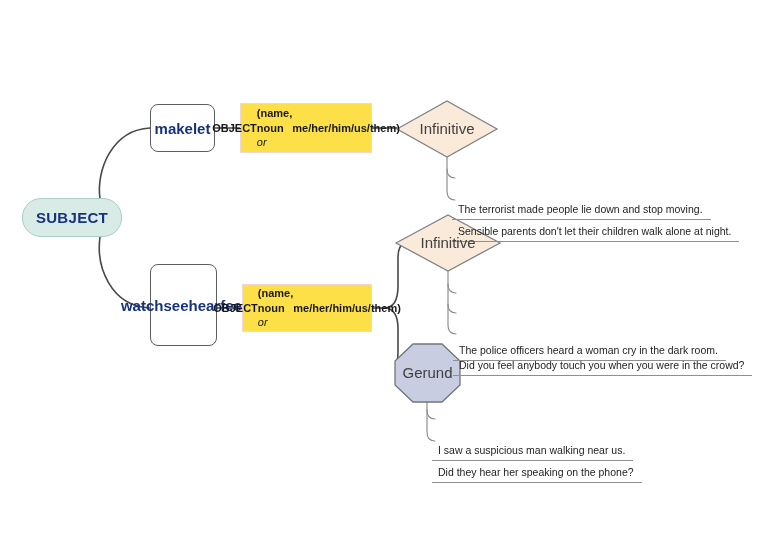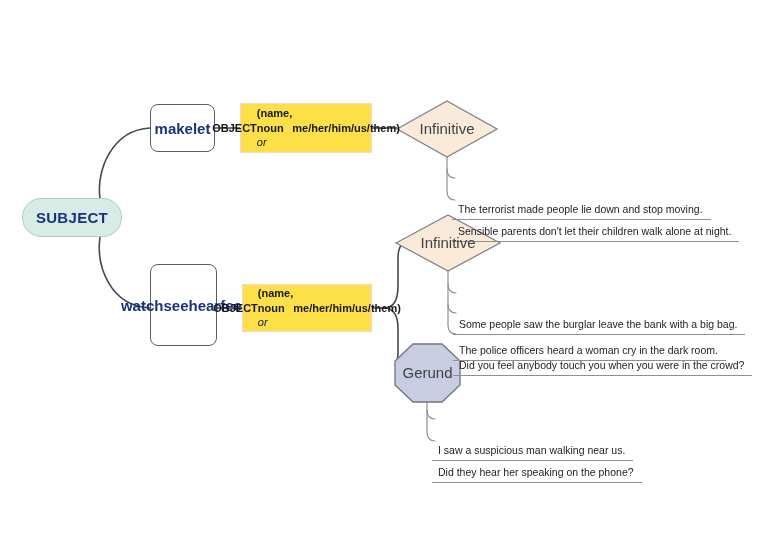--- a/index.html
+++ b/index.html
@@ -91,21 +91,20 @@
   </div>
 
   <div class="node object-box" style="left:242px;top:284px;width:130px;height:48px;">
     <span>OBJECT</span>
     <span><span>(name, noun </span><span class="or">or</span></span>
     <span>me/her/him/us/them)</span>
   </div>
 
   <div class="shape-label" style="left:396px;top:233px;width:104px;">Infinitive</div>
 
-  <div class="example" style="left:453px;top:276px;">Some people saw the burglar leave the bank with a big bag.</div>
   <div class="example" style="left:453px;top:302px;text-align:right;">The police officers heard a woman cry in the dark room.</div>
   <div class="example" style="left:453px;top:317px;">Did you feel anybody touch you when you were in the crowd?</div>
 
   <div class="shape-label" style="left:395px;top:363px;width:65px;">Gerund</div>
 
   <div class="example" style="left:432px;top:402px;">I saw a suspicious man walking near us.</div>
   <div class="example" style="left:432px;top:424px;">Did they hear her speaking on the phone?</div>
 
 </div>
 

